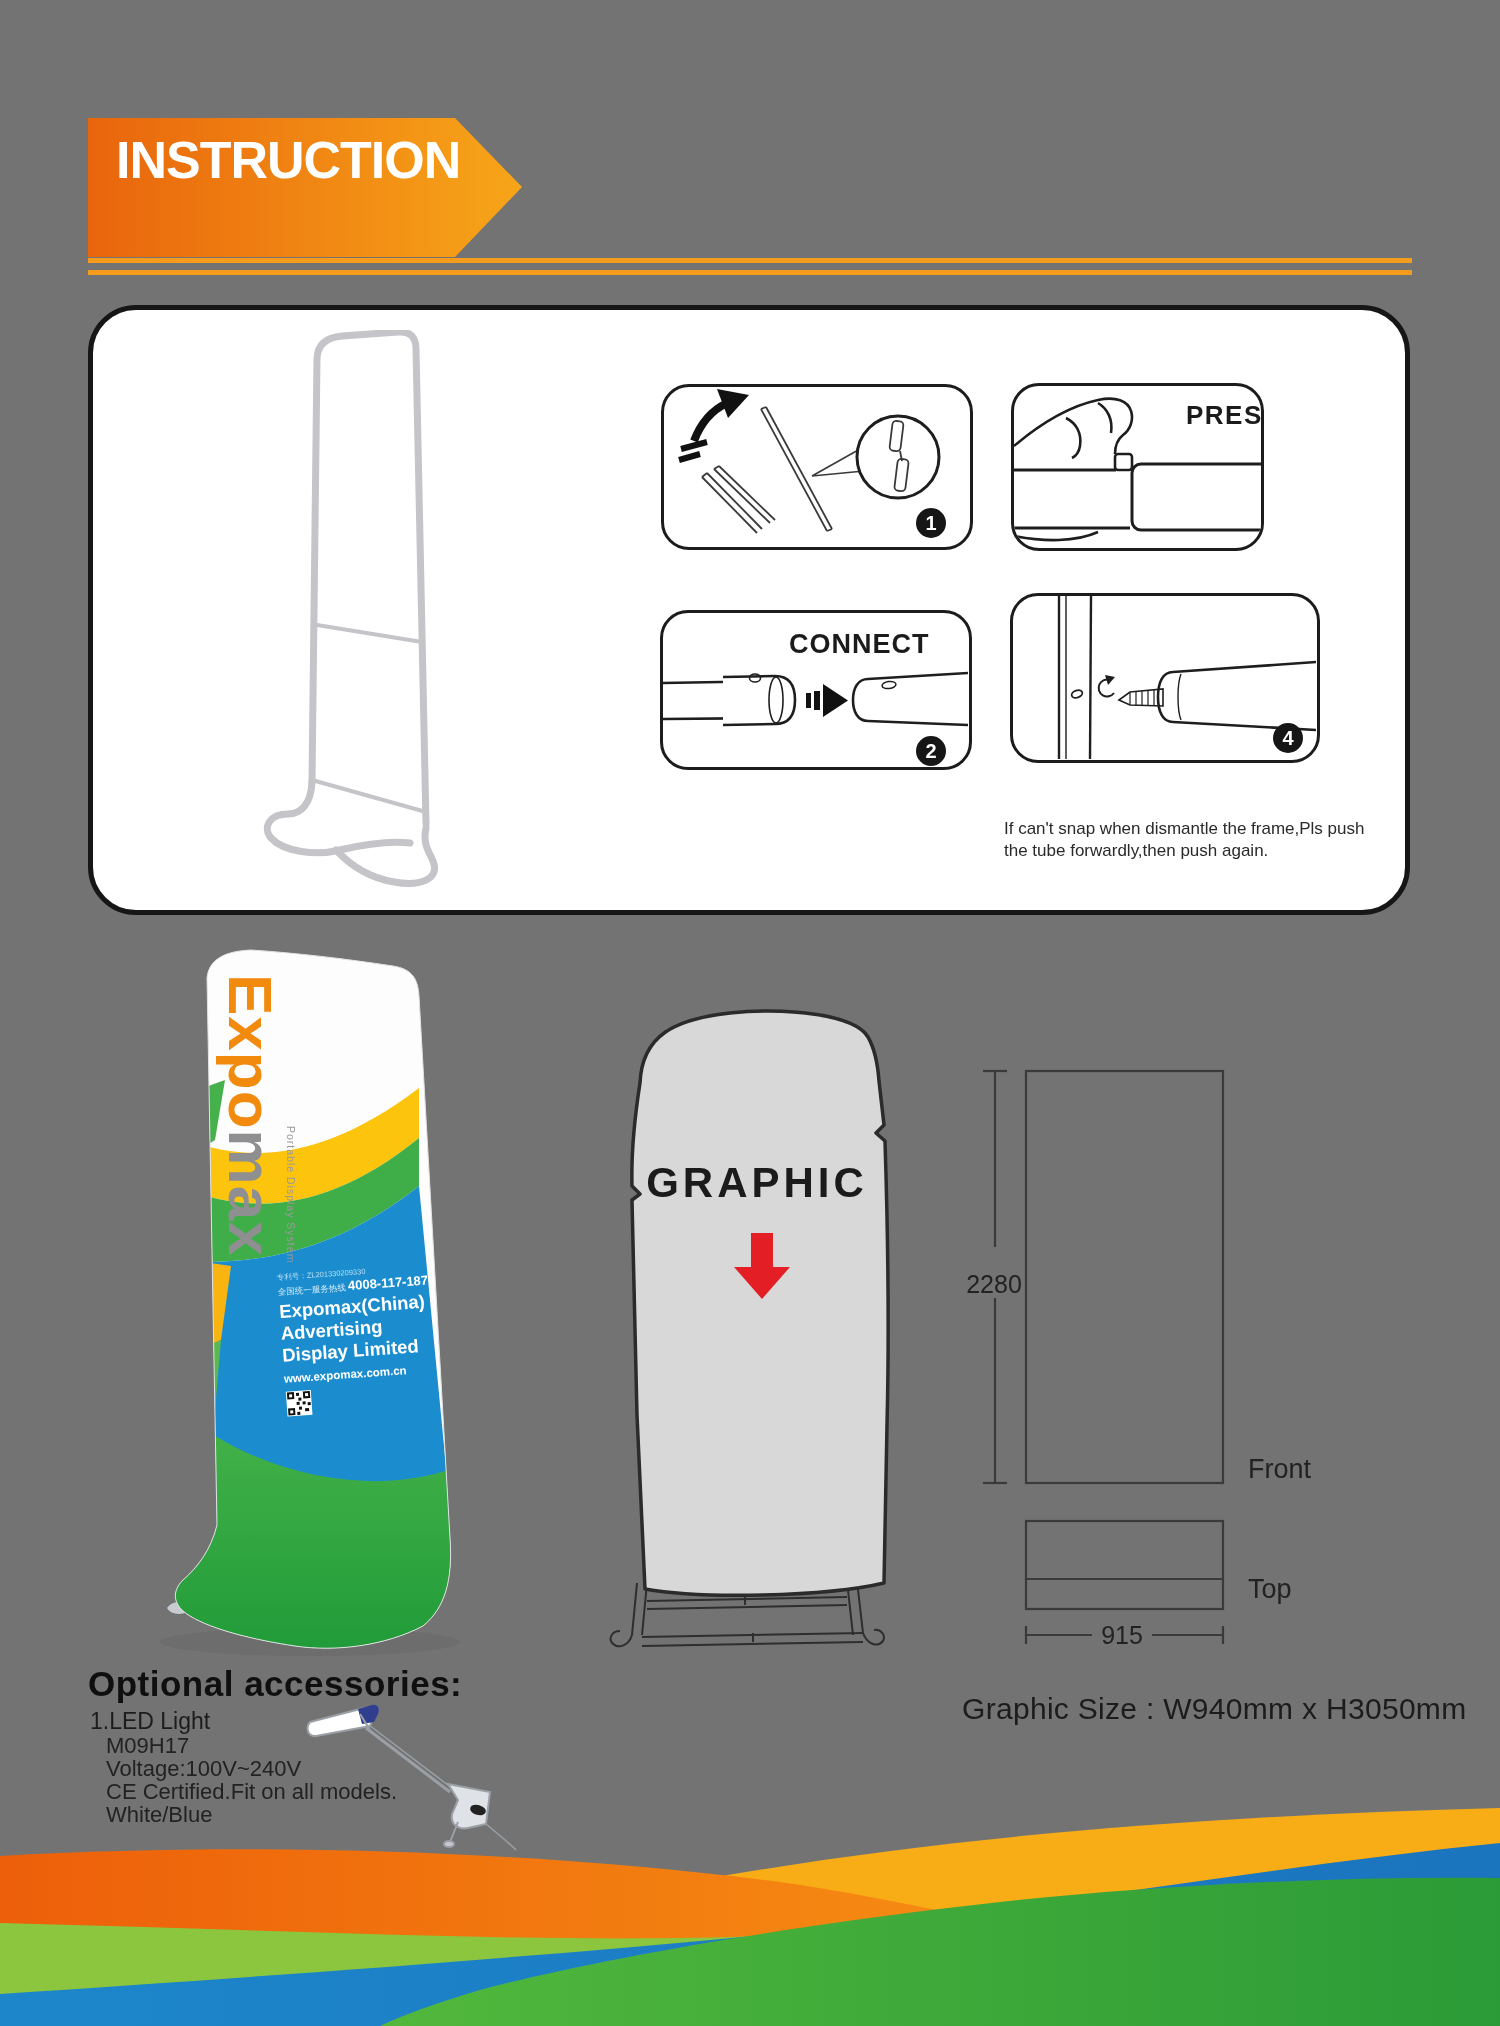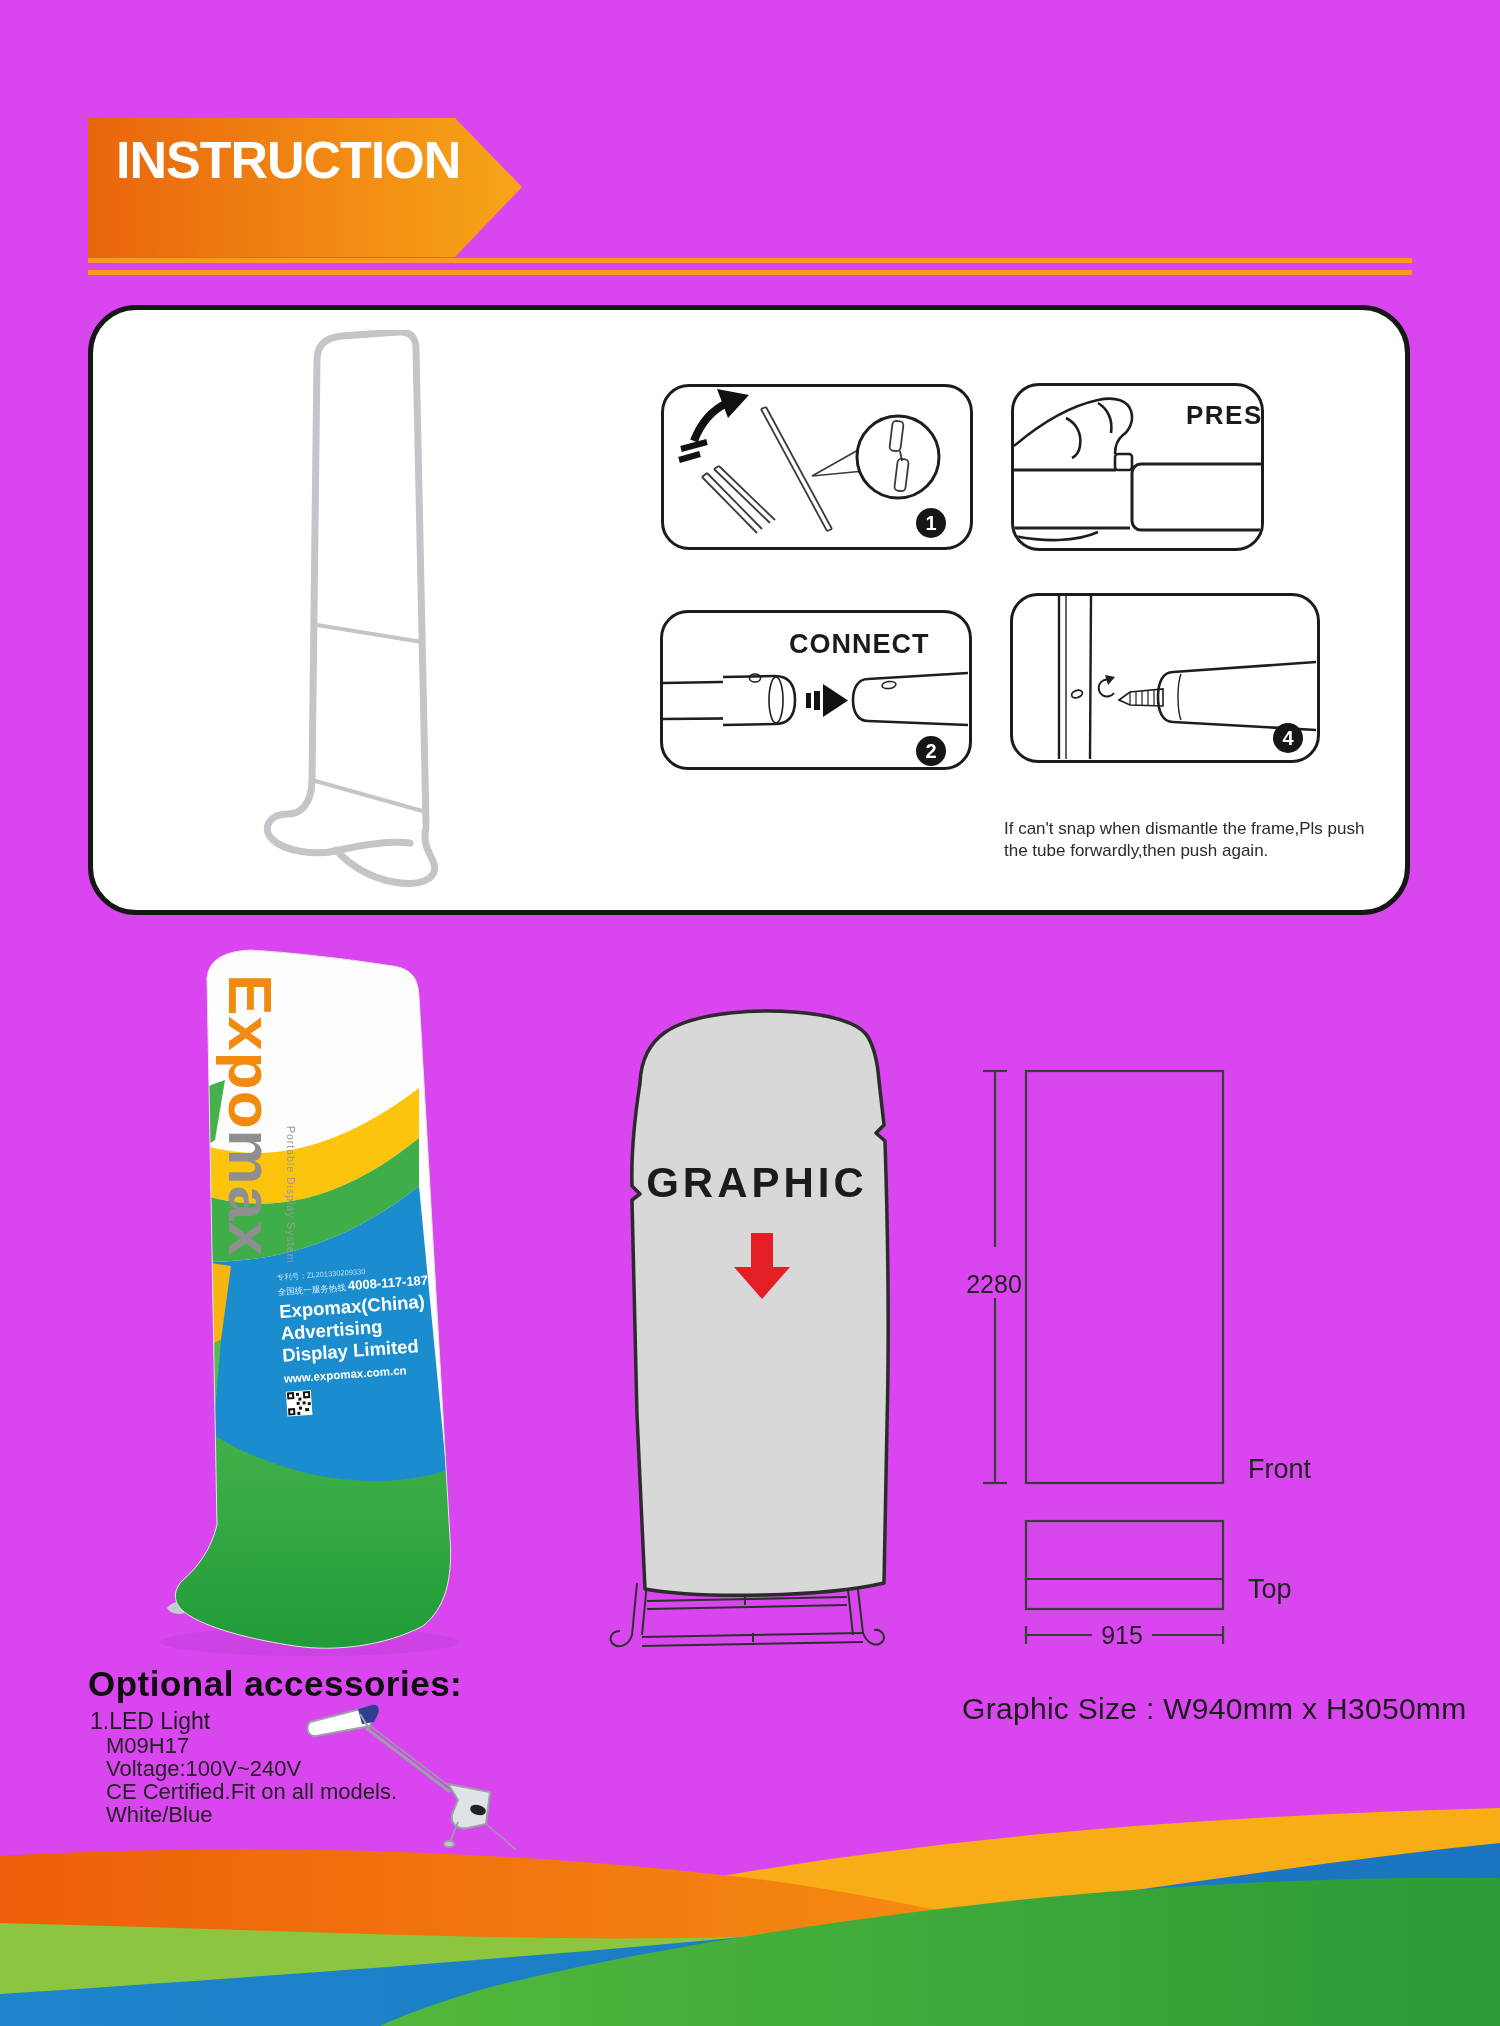--- a/index.html
+++ b/index.html
@@ -1,17 +1,17 @@
 <!DOCTYPE html>
 <html><head>
 <meta charset="utf-8">
 <style>
   html,body{margin:0;padding:0;background:#ffffff;}
   #page{
-    position:relative;width:1500px;height:2026px;background:#d946ef;
+    position:relative;width:1500px;height:2026px;background:#737373;
     font-family:"Liberation Sans",sans-serif;overflow:hidden;
   }
   .abs{position:absolute;}
   
   #header-title{
     position:absolute;left:116px;top:134px;font-size:52px;font-weight:bold;
     color:#ffffff;letter-spacing:-1px;line-height:1;
   }
   .divider{position:absolute;left:88px;width:1324px;height:5px;background:#F59C1C;}
   

